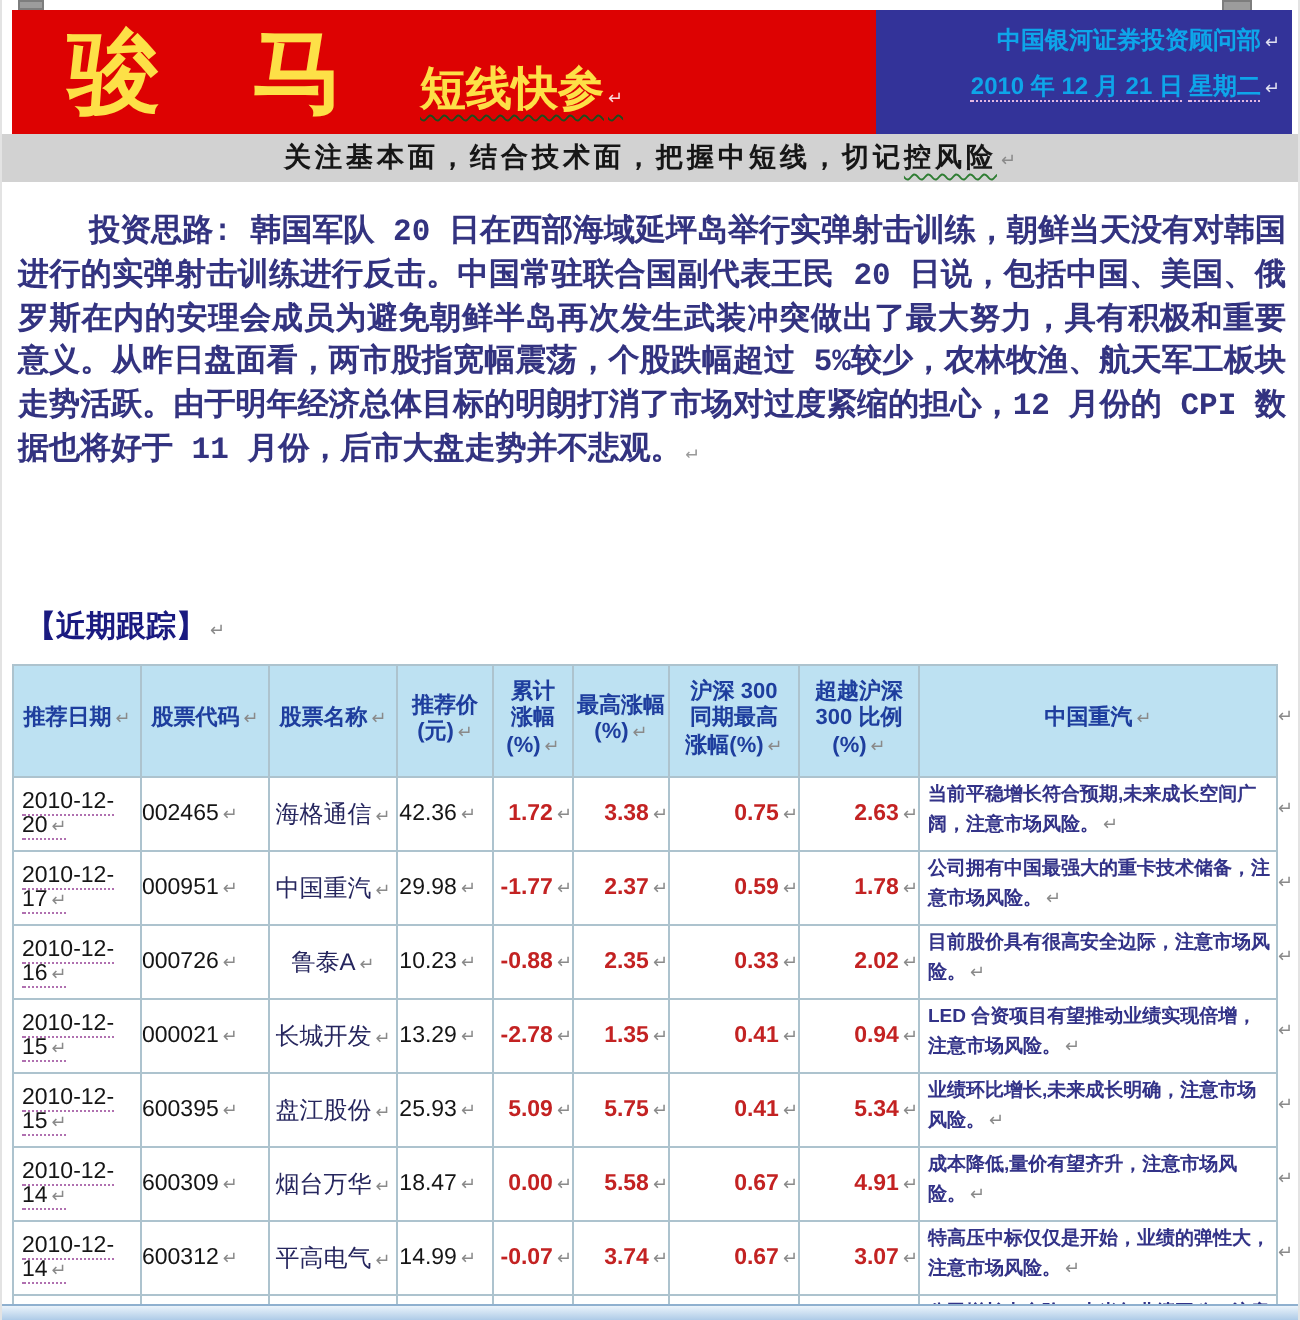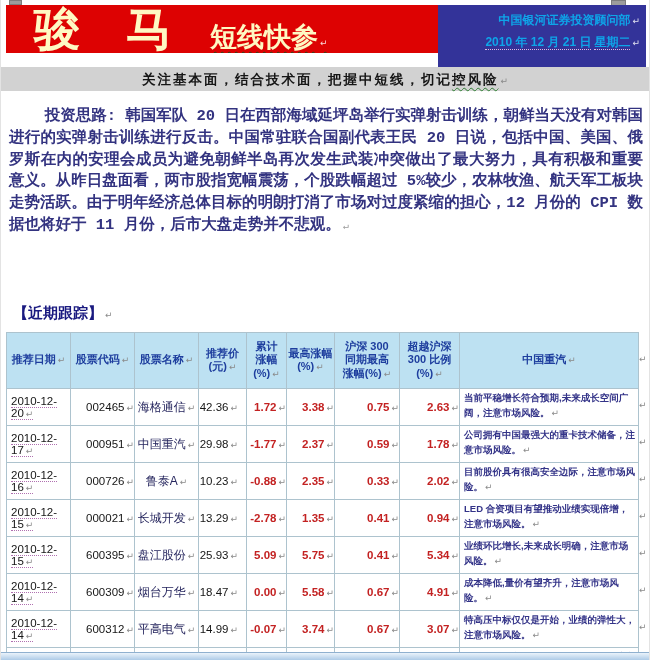--- a/index.html
+++ b/index.html
@@ -10,30 +10,30 @@
     overflow:hidden; border-left:1px solid #e3e3e3; border-right:1px solid #e3e3e3;
   }
   
   .handle { position:absolute; background:#9c9c9c; border:1px solid #7d7d7d; }
   .handle.tl { left:8px;  top:0; width:13px; height:5px; }
   .handle.tr { left:610px; top:0; width:15px; height:6px; }
 
   
   .masthead { position:absolute; left:5px; top:5px; width:640px; height:62px; display:flex; }
   .brand-cell {
-    width:450px; height:48px; background:#dd0202; color:#fef9c3;
+    width:450px; height:62px; background:#dd0202; color:#fde047;
     display:flex; align-items:center; overflow:hidden;
   }
   .brand {
     font-family:"DejaVu Serif", serif; font-weight:bold;
     font-size:46px; line-height:60px; margin-left:28px; white-space:nowrap;
   }
   .subtitle {
     font-family:"DejaVu Serif", serif; font-weight:bold;
-    font-size:27px; margin-left:38px; margin-top:16px; white-space:nowrap;
+    font-size:23px; margin-left:38px; margin-top:16px; white-space:nowrap;
     text-decoration:underline wavy #1d4d1d; text-underline-offset:5px; text-decoration-thickness:1px;
   }
   .org-cell {
     width:217px; height:62px; background:#333399; color:#0ea5e9;
     font-size:12px; font-weight:bold; text-align:right;
     padding:5px 6px 0 0; line-height:21px; white-space:nowrap;
   }
   .date-main { border-bottom:1px dotted #e2b8e2; }
   .weekday   { border-bottom:1px dotted #e2b8e2; margin-left:3px; }
 
@@ -66,21 +66,21 @@
   table { border-collapse:collapse; table-layout:fixed; width:632px; }
   th, td { border:1px solid #adc3ce; overflow:hidden; }
   thead th {
     background:#bde1f2; color:#1e3e9e; font-weight:bold;
     font-size:11px; line-height:13.5px; height:56px;
     text-align:center; vertical-align:middle; white-space:pre-line;
   }
   tbody td { height:37px; background:#fff; font-size:11.5px; color:#151515; vertical-align:middle; }
   td.c-date   { text-align:left; padding-left:4px; }
   td.c-date span { border-bottom:1px dotted #b070b0; }
-  td.c-code   { text-align:right; }
+  td.c-code   { text-align:left; }
   td.c-name   { text-align:center; color:#26265e; font-weight:normal; font-size:12px; }
   td.c-price  { text-align:right; padding-right:8px; }
   td.c-cum, td.c-max, td.c-hs, td.c-ex { text-align:right; color:#c32222; font-weight:bold; }
   td.c-comment {
     text-align:left; padding:2px 3px 0 4px; vertical-align:top;
     color:#333388; font-weight:bold; font-size:9.5px; line-height:14.5px;
   }
 
   
   .pe::after {

